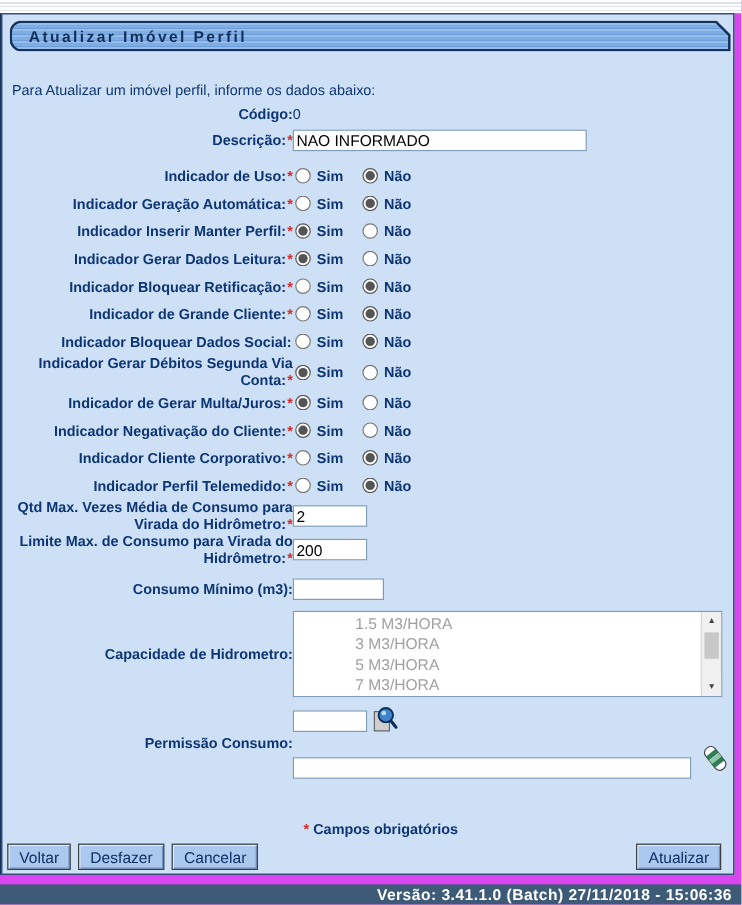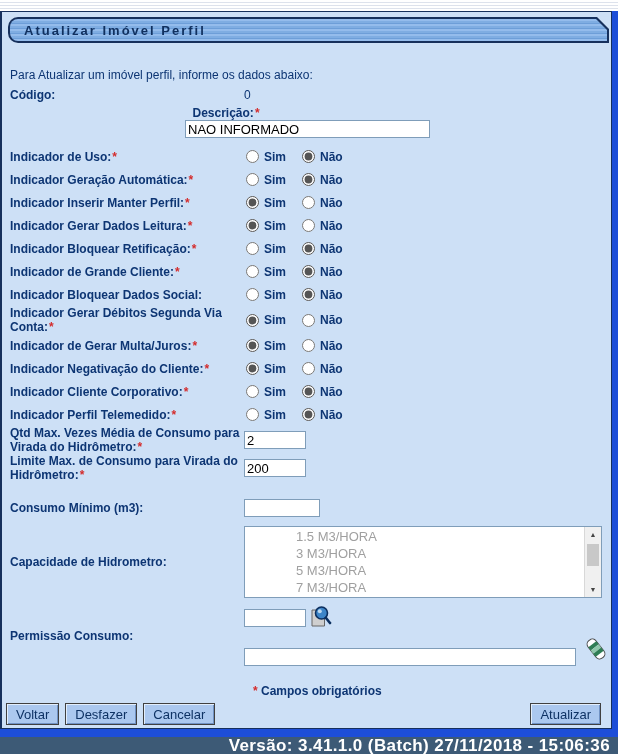--- a/index.html
+++ b/index.html
@@ -2,21 +2,21 @@
 <html><head>
 <meta charset="utf-8">
 <style>
   * { box-sizing: border-box; margin: 0; padding: 0; }
   body {
     width: 618px; height: 754px;
     font-family: "Liberation Sans", sans-serif;
     background: #ffffff;
     position: relative;
   }
-  .page { position: relative; width: 618px; height: 754px; background: #1d4ed8; overflow: hidden; }
+  .page { position: relative; width: 618px; height: 754px; background: #d946ef; overflow: hidden; }
 
   .top-stripes {
     height: 11px; width: 618px;
     background: repeating-linear-gradient(180deg, #ffffff 0 2px, #dde2ec 2px 3px);
   }
 
   .window {
     position: absolute; top: 11px; left: 0;
     width: 612px; height: 718px;
     background: #cde0f6;
@@ -48,26 +48,27 @@
     color: #10305f; padding-left: 14px;
   }
 
   .form { padding: 0 8px 0 4px; font-size: 12px; color: #0d3573; }
   .intro { margin-top: 25px; font-weight: normal; padding-left: 4px; }
 
   .row { display: flex; align-items: center; }
   .label {
     width: 238px; padding-left: 4px; font-weight: bold; line-height: 14px;
     flex-shrink: 0;
+    text-align: right;
   }
   .req { color: #d42c2c; font-weight: bold; margin-left: 1px; }
   .ctrl { display: flex; align-items: center; }
 
   .row-codigo { margin-top: 5px; min-height: 16px; }
-  .row-desc   { margin-top: 3px; min-height: 22px; flex-direction: column; }
+  .row-desc   { margin-top: 3px; min-height: 22px; }
   .rrow { min-height: 23px; }
   .rrow.first { margin-top: 7px; }
 
   input[type="radio"] {
     width: 13px; height: 13px; margin: 0 5px 0 2px;
     accent-color: #555; vertical-align: middle;
   }
   .opt { font-weight: bold; margin-right: 14px; }
 
   input[type="text"] {
@@ -128,21 +129,21 @@
     border: 1px solid #404040;
     box-shadow: inset 1px 1px 0 #e2eefc, inset -1px -1px 0 #7092c4;
     font-family: "Liberation Sans", sans-serif; font-size: 13px;
     margin-right: 6px; cursor: pointer;
   }
   .btn-atualizar { margin-left: auto; margin-right: 8px; }
 
   .footer {
     position: absolute; left: 0; bottom: 0; width: 618px; height: 17px;
     background: #3d5a76; color: #ffffff;
-    font-size: 17px; font-weight: bold; letter-spacing: 0.4px;
+    font-size: 13px; font-weight: bold; letter-spacing: 0.4px;
     display: flex; align-items: center; justify-content: flex-end;
     padding-right: 8px;
   }
 </style>
 </head>
 <body>
 
 <div class="page">
   <div class="top-stripes"></div>
 
@@ -302,21 +303,21 @@
           </div>
         </div>
 
         <div class="row rrow">
           <div class="label"><span>Limite Max. de Consumo para Virada do Hidrômetro:</span><span class="req">*</span></div>
           <div class="ctrl">
             <input type="text" class="w-num" value="200" style="">
           </div>
         </div>
 
-        <div class="row" style="margin-top:13px; min-height:26px;">
+        <div class="row" style="margin-top:6px; min-height:26px;">
           <div class="label"><span>Consumo Mínimo (m3):</span></div>
           <div class="ctrl">
             <input type="text" class="w-disabled" disabled="" value="" style="">
           </div>
         </div>
 
         <div class="row" style="margin-top:5px;">
           <div class="label"><span>Capacidade de Hidrometro:</span></div>
           <div class="ctrl">
             <div class="listbox">

